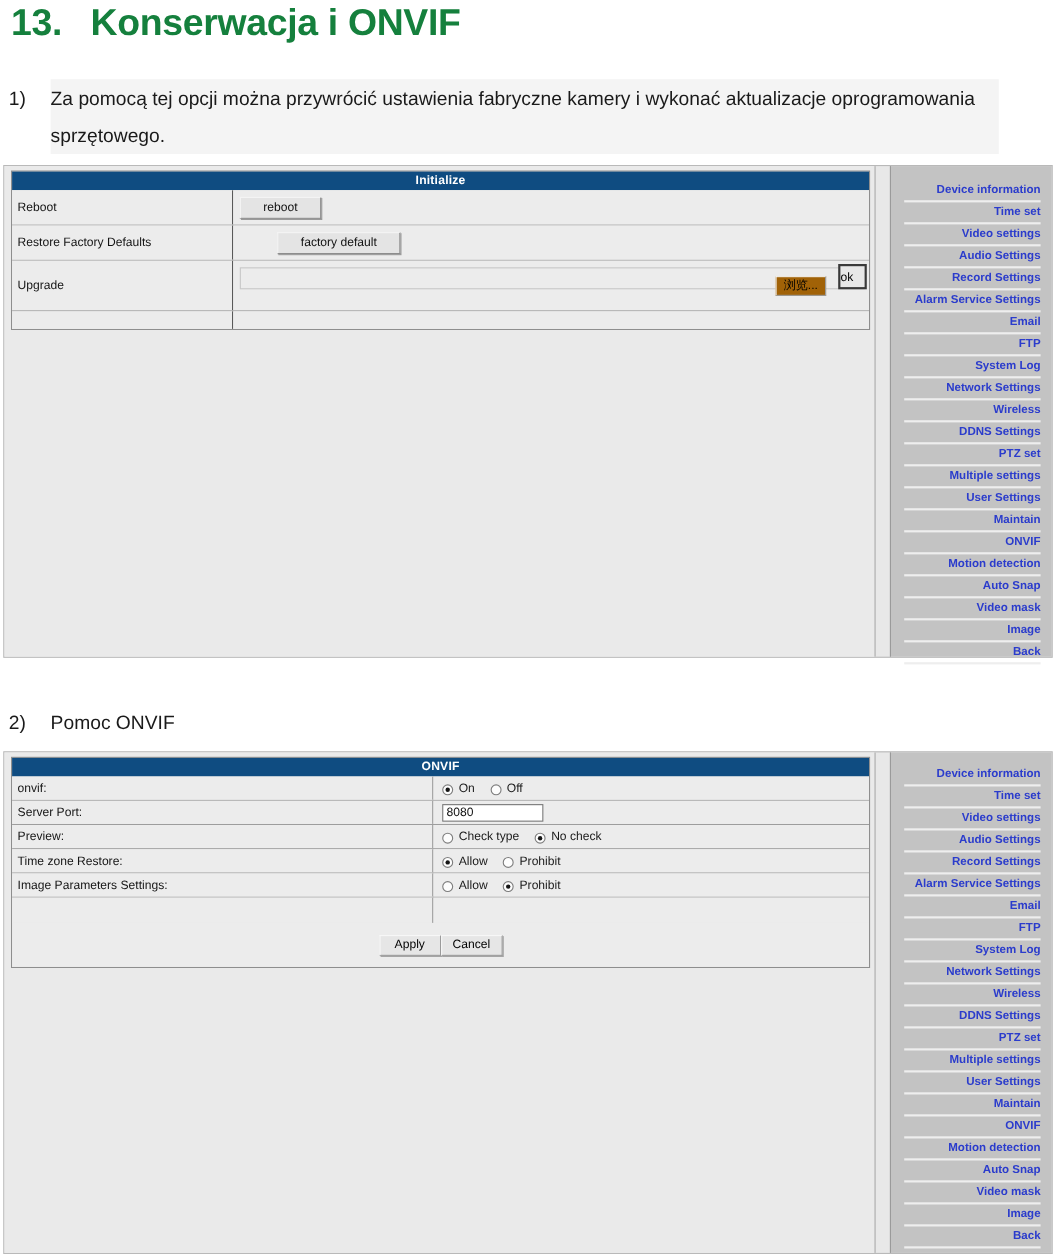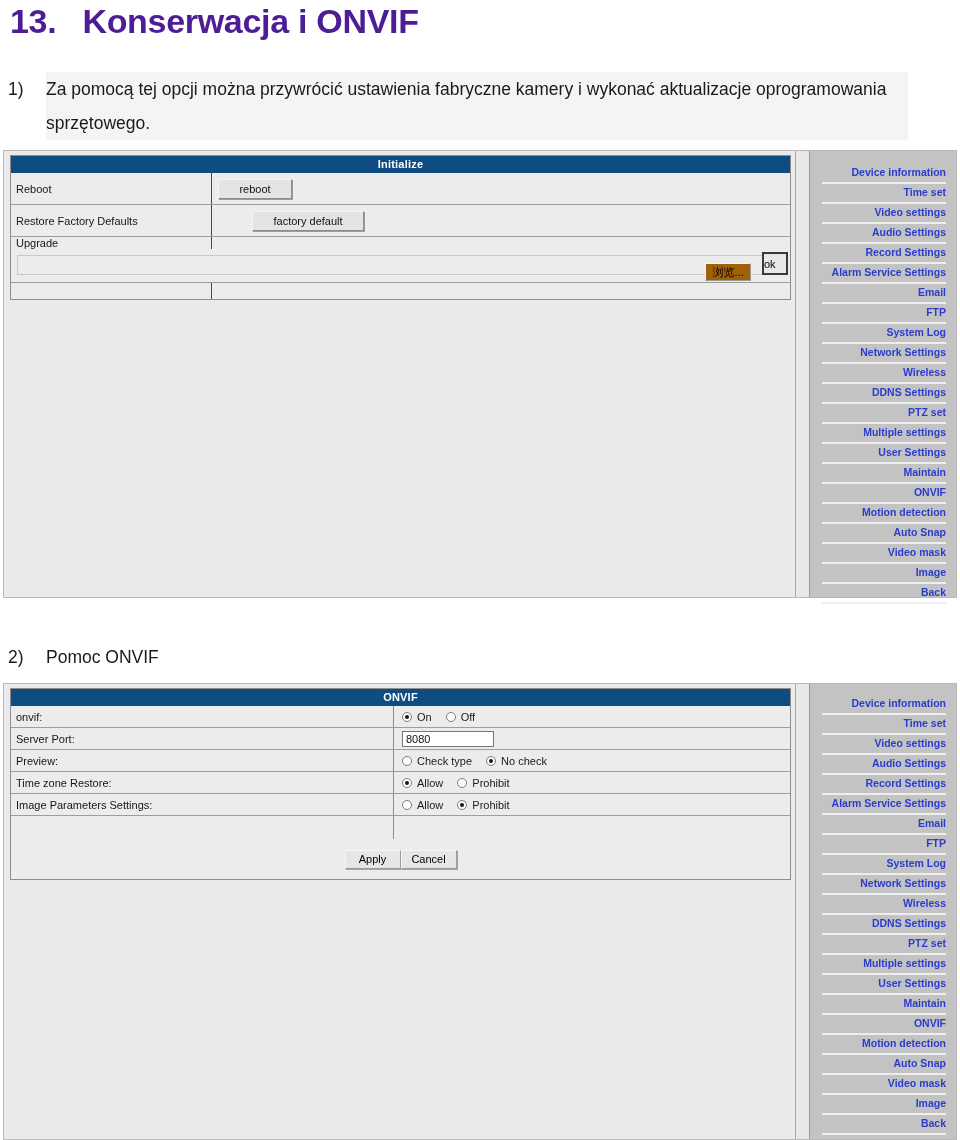--- a/index.html
+++ b/index.html
@@ -15,21 +15,21 @@
     overflow: hidden;
   }
 
   
   .doc-title {
     position: absolute;
     left: 10px;
     top: 2px;
     font-size: 34px;
     font-weight: bold;
-    color: #4c1d95;
+    color: #15803d;
     letter-spacing: -0.3px;
     white-space: nowrap;
   }
   .doc-title .num { margin-right: 26px; }
 
   .para {
     position: absolute;
     left: 8px;
     top: 72px;
     width: 900px;
@@ -174,21 +174,21 @@
   
   .p2 .row { height: 22px; }
   .p2 .row .lab { width: 383px; border-right: 1px solid #8b8b8b; text-align: center; }
   .p2 .row .val { padding-left: 8px; font-size: 11px; color: #151515; }
   .p2 .row.blank { height: 23px; }
   .p2 .row.blank .val { border-left: none; }
 
   .radio-grp { display: flex; align-items: center; }
   .radio-opt {
     display: inline-flex;
-    align-items: center;
+    align-items: flex-end;
     margin-right: 14px;
     font-size: 11px;
     color: #1a1a1a;
     cursor: default;
   }
   .rdo {
     width: 10px; height: 10px;
     border-radius: 50%;
     border: 1px solid #7d7d7d;
     background: #fdfdfd;
@@ -296,21 +296,21 @@
           </div>
         </div>
 
         <div class="row">
           <div class="lab">Restore Factory Defaults</div>
           <div class="val">
             <div class="btn btn-factory">factory default</div>
           </div>
         </div>
 
-        <div class="row" style="height:46px;flex-direction:column;">
+        <div class="row" style="height:46px;">
           <div class="lab">Upgrade</div>
           <div class="val upgrade-val">
             <div class="fileline">
               <div class="browse-btn">浏览...</div>
             </div>
             <div class="ok-btn">ok</div>
           </div>
         </div>
 
         <div class="row" style="height:16px;border-bottom:none;">

